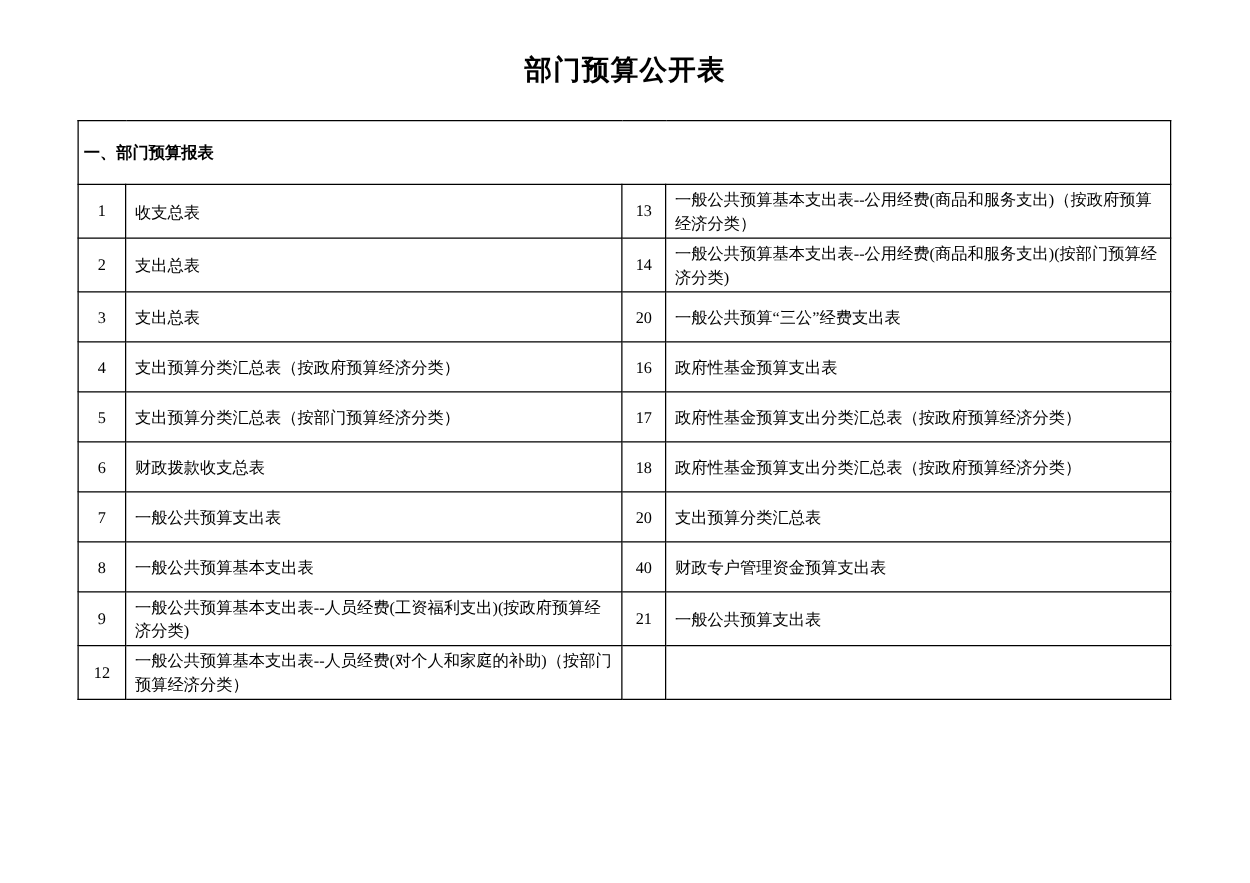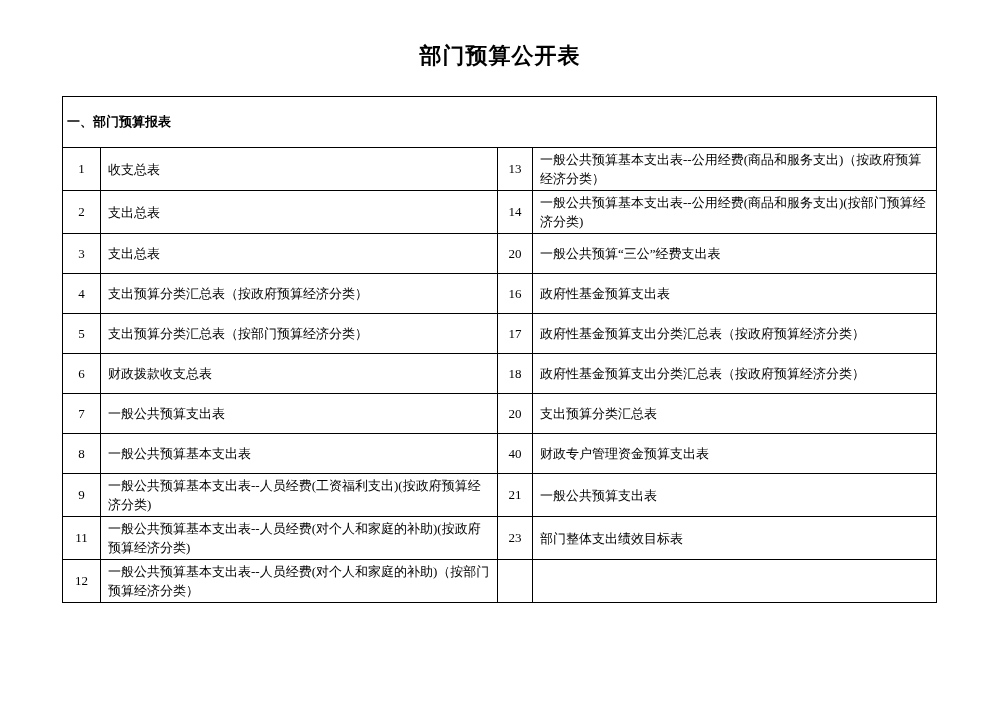--- a/index.html
+++ b/index.html
@@ -122,26 +122,20 @@
         <td class="num">40</td>
         <td class="name">财政专户管理资金预算支出表</td>
       </tr>
       <tr class="data-row">
         <td class="num">9</td>
         <td class="name">一般公共预算基本支出表--人员经费(工资福利支出)(按政府预算经济分类)</td>
         <td class="num">21</td>
         <td class="name">一般公共预算支出表</td>
       </tr>
       <tr class="data-row">
-        <td class="num">11</td>
-        <td class="name">一般公共预算基本支出表--人员经费(对个人和家庭的补助)(按政府预算经济分类)</td>
-        <td class="num">23</td>
-        <td class="name">部门整体支出绩效目标表</td>
-      </tr>
-      <tr class="data-row">
         <td class="num">12</td>
         <td class="name">一般公共预算基本支出表--人员经费(对个人和家庭的补助)（按部门预算经济分类）</td>
         <td class="num"></td>
         <td class="name"></td>
       </tr>
     </tbody>
   </table>
 </div>
 
 </body></html>

